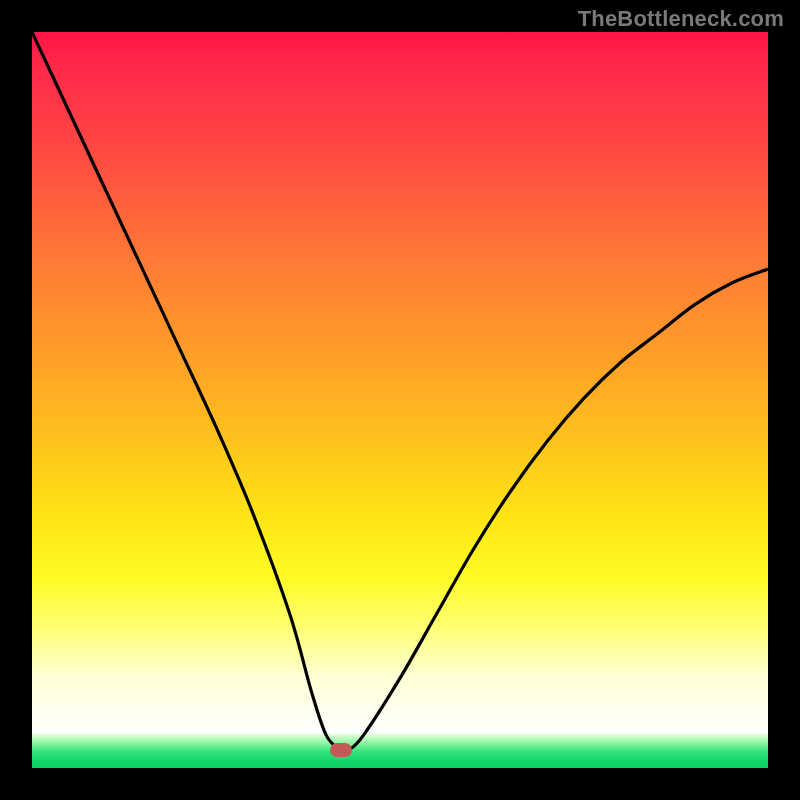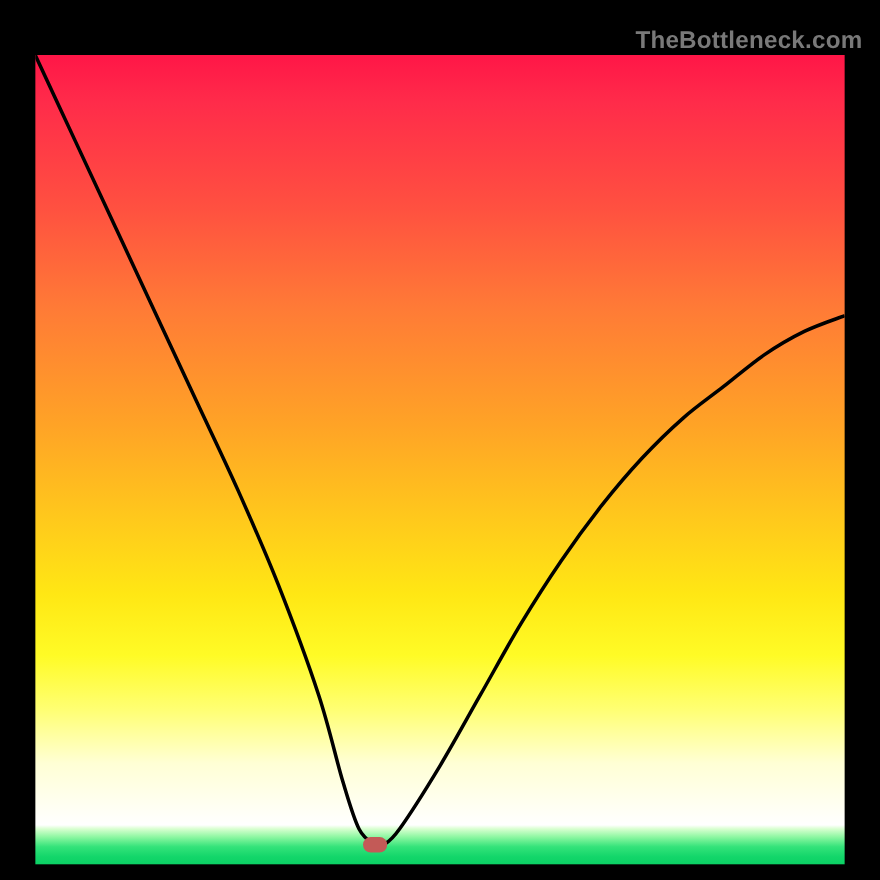--- a/index.html
+++ b/index.html
@@ -11,21 +11,20 @@
     background: #000;
     font-family: Arial, Helvetica, sans-serif;
   }
   .frame {
     position: absolute;
     left: 0;
     top: 0;
     width: 800px;
     height: 722px;
     background: #000;
-    margin-top: 18px;
   }
   .watermark {
     position: absolute;
     top: 6px;
     right: 16px;
     color: #797979;
     font-size: 22px;
     font-weight: 600;
     letter-spacing: 0.2px;
     z-index: 5;

